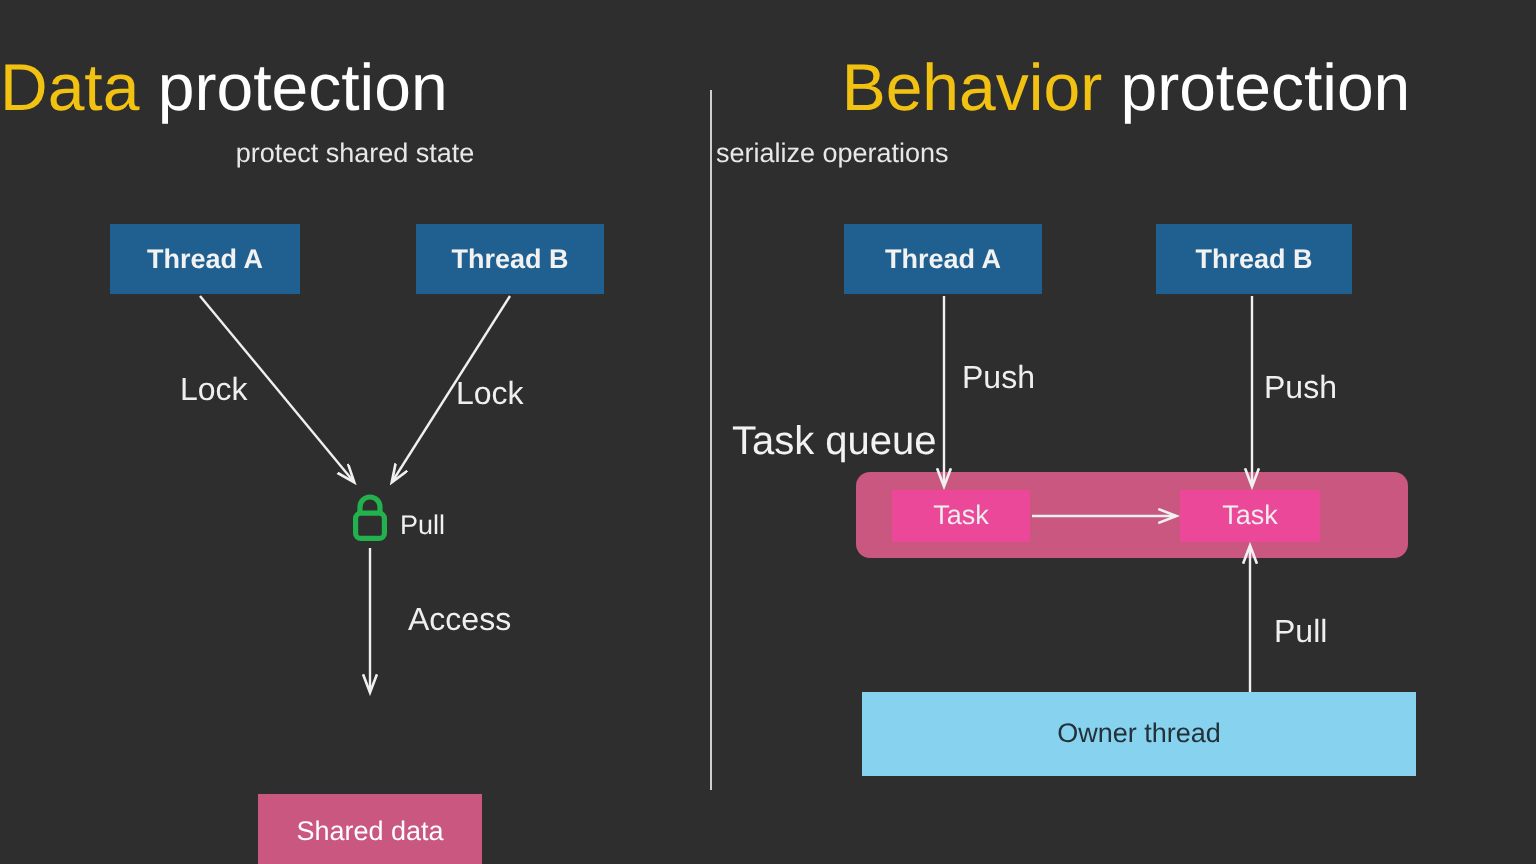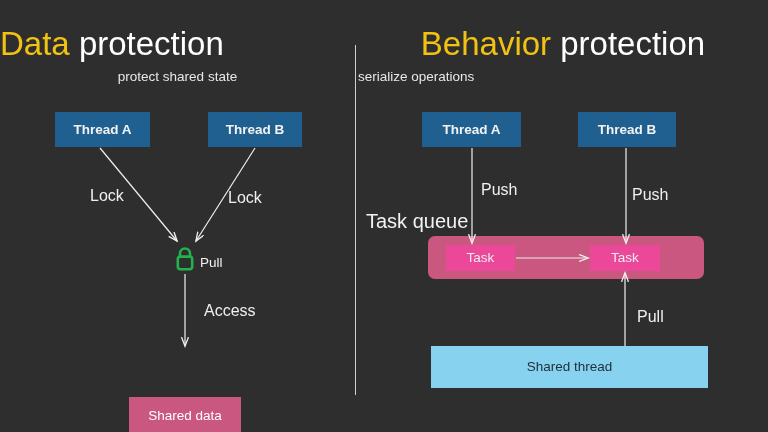--- a/index.html
+++ b/index.html
@@ -183,21 +183,21 @@
     <span>Task</span>
   </div>
 
   <div class="box box-task" style="left:590px; top:245px; width:70px;">
     <span>Task</span>
   </div>
 
   <div class="lbl" style="left:637px; top:309px;">Pull</div>
 
   <div class="box box-owner" style="left:431px; top:346px; width:277px;">
-    <span>Shared thread</span>
+    <span>Owner thread</span>
   </div>
 
   <div class="divider"></div>
 
   <svg class="overlay">
     <defs>
       <marker id="ah" markerWidth="9" markerHeight="9" refX="7.4" refY="3.2" orient="auto" markerUnits="strokeWidth">
         <path d="M0,0.3 L7.6,3.2 L0,6.1" fill="none" stroke="#f0f0f0" stroke-width="1.1"></path>
       </marker>
     </defs>

